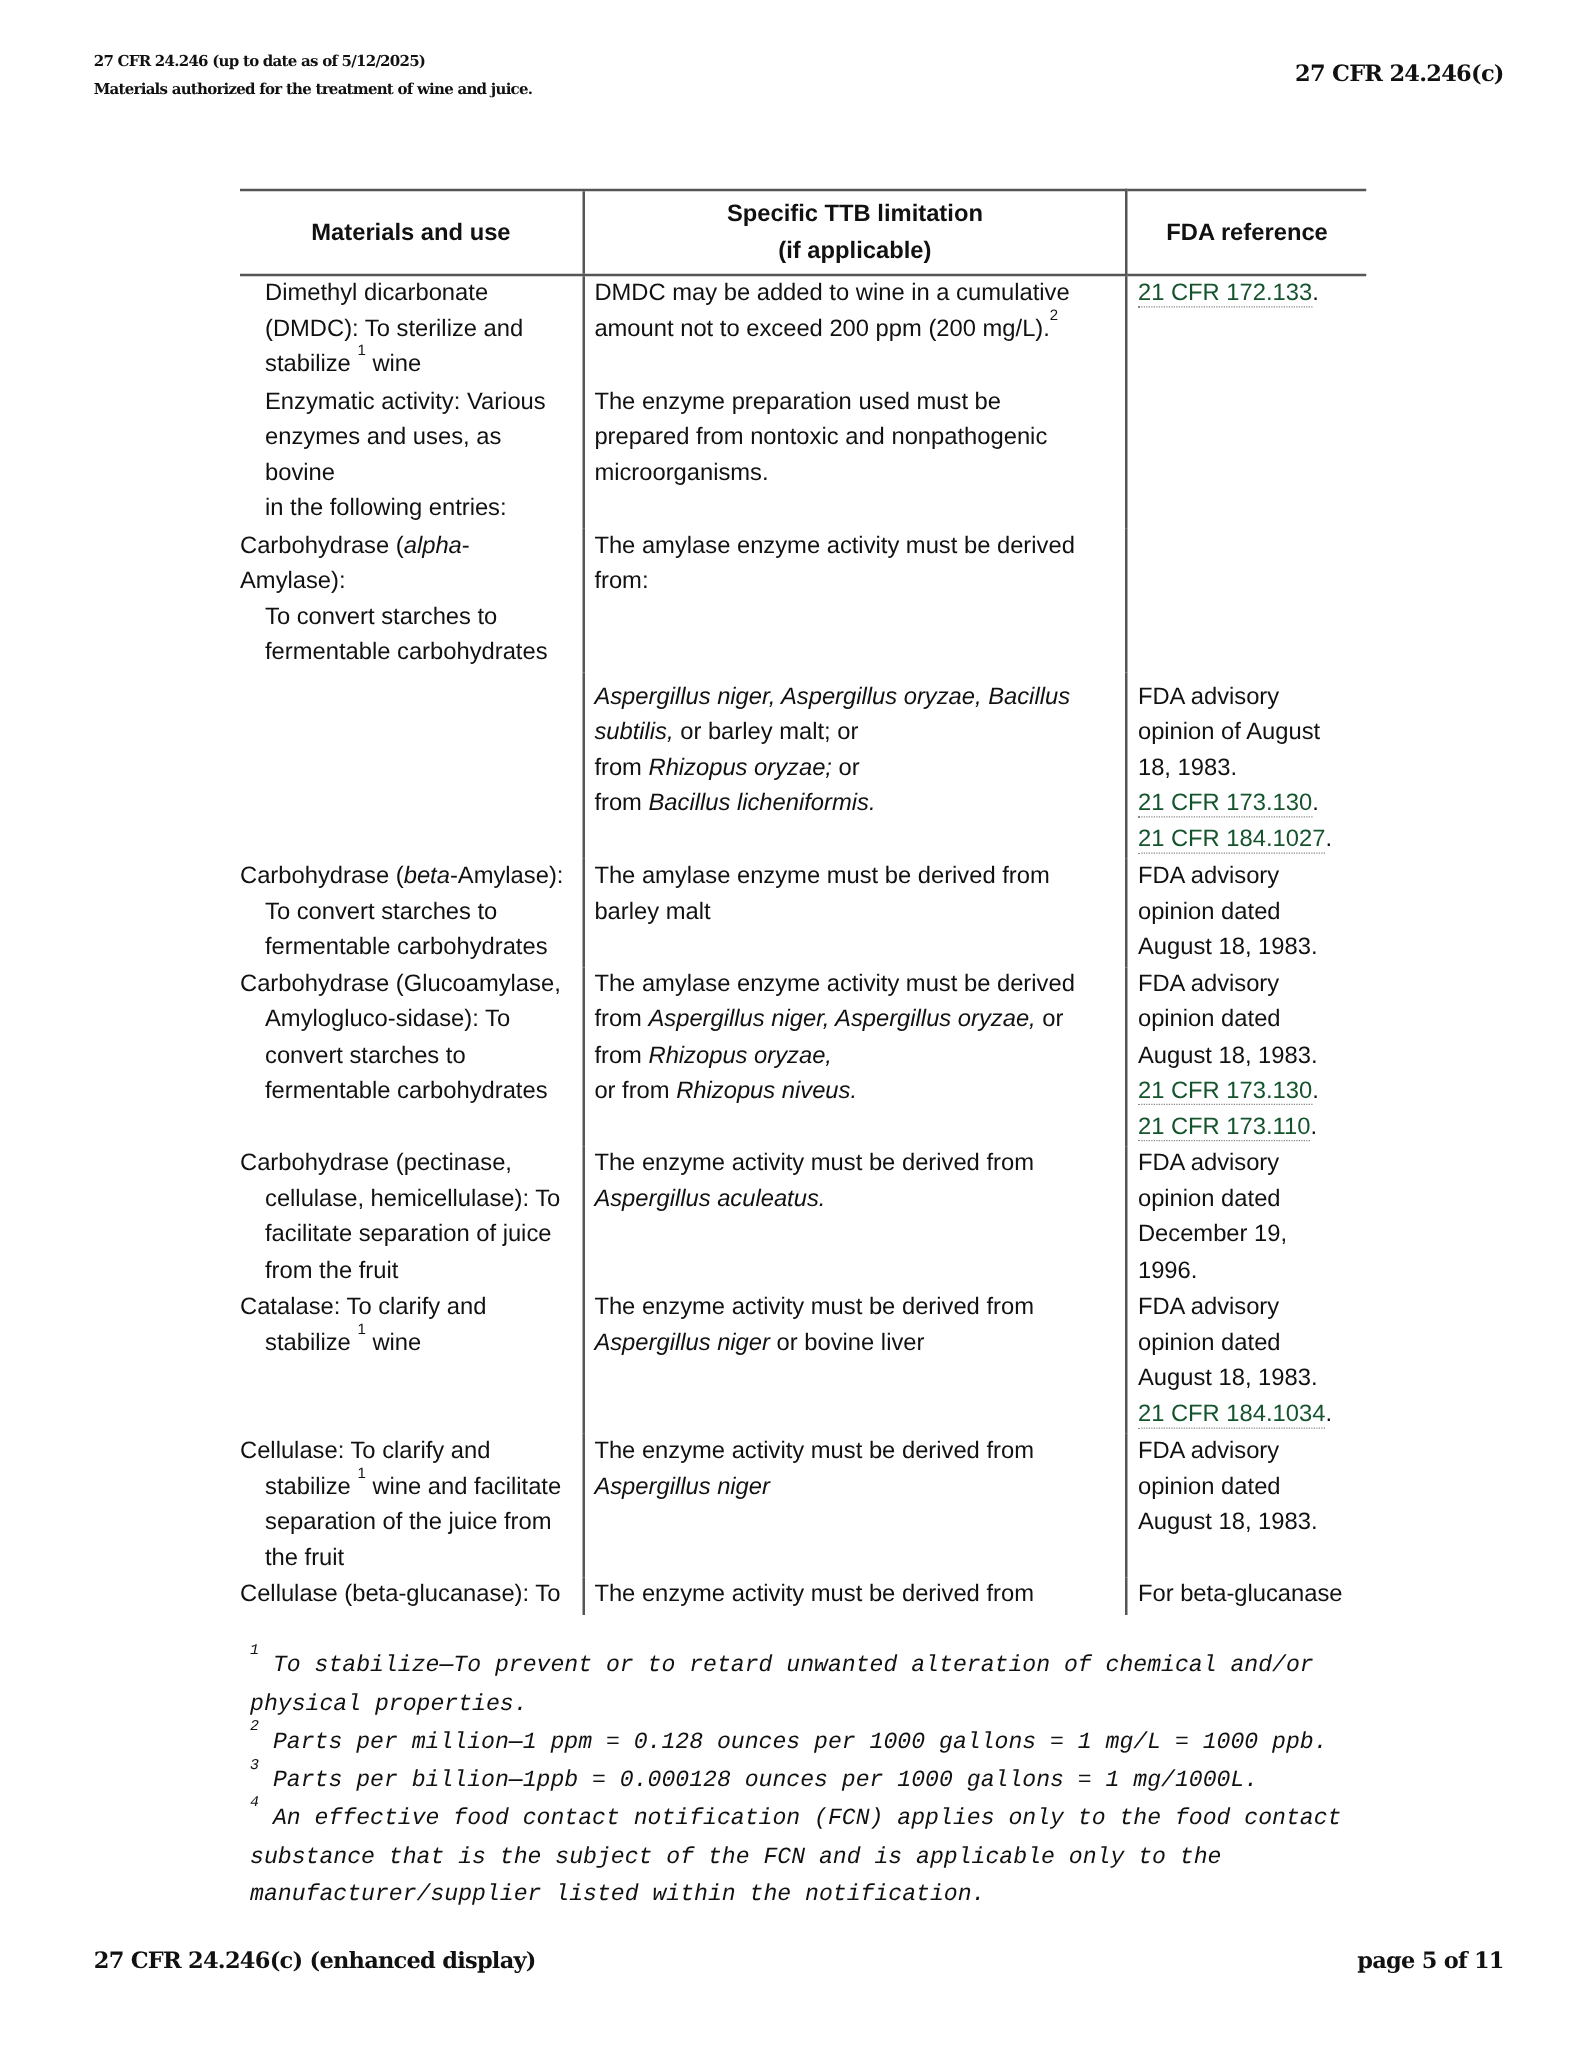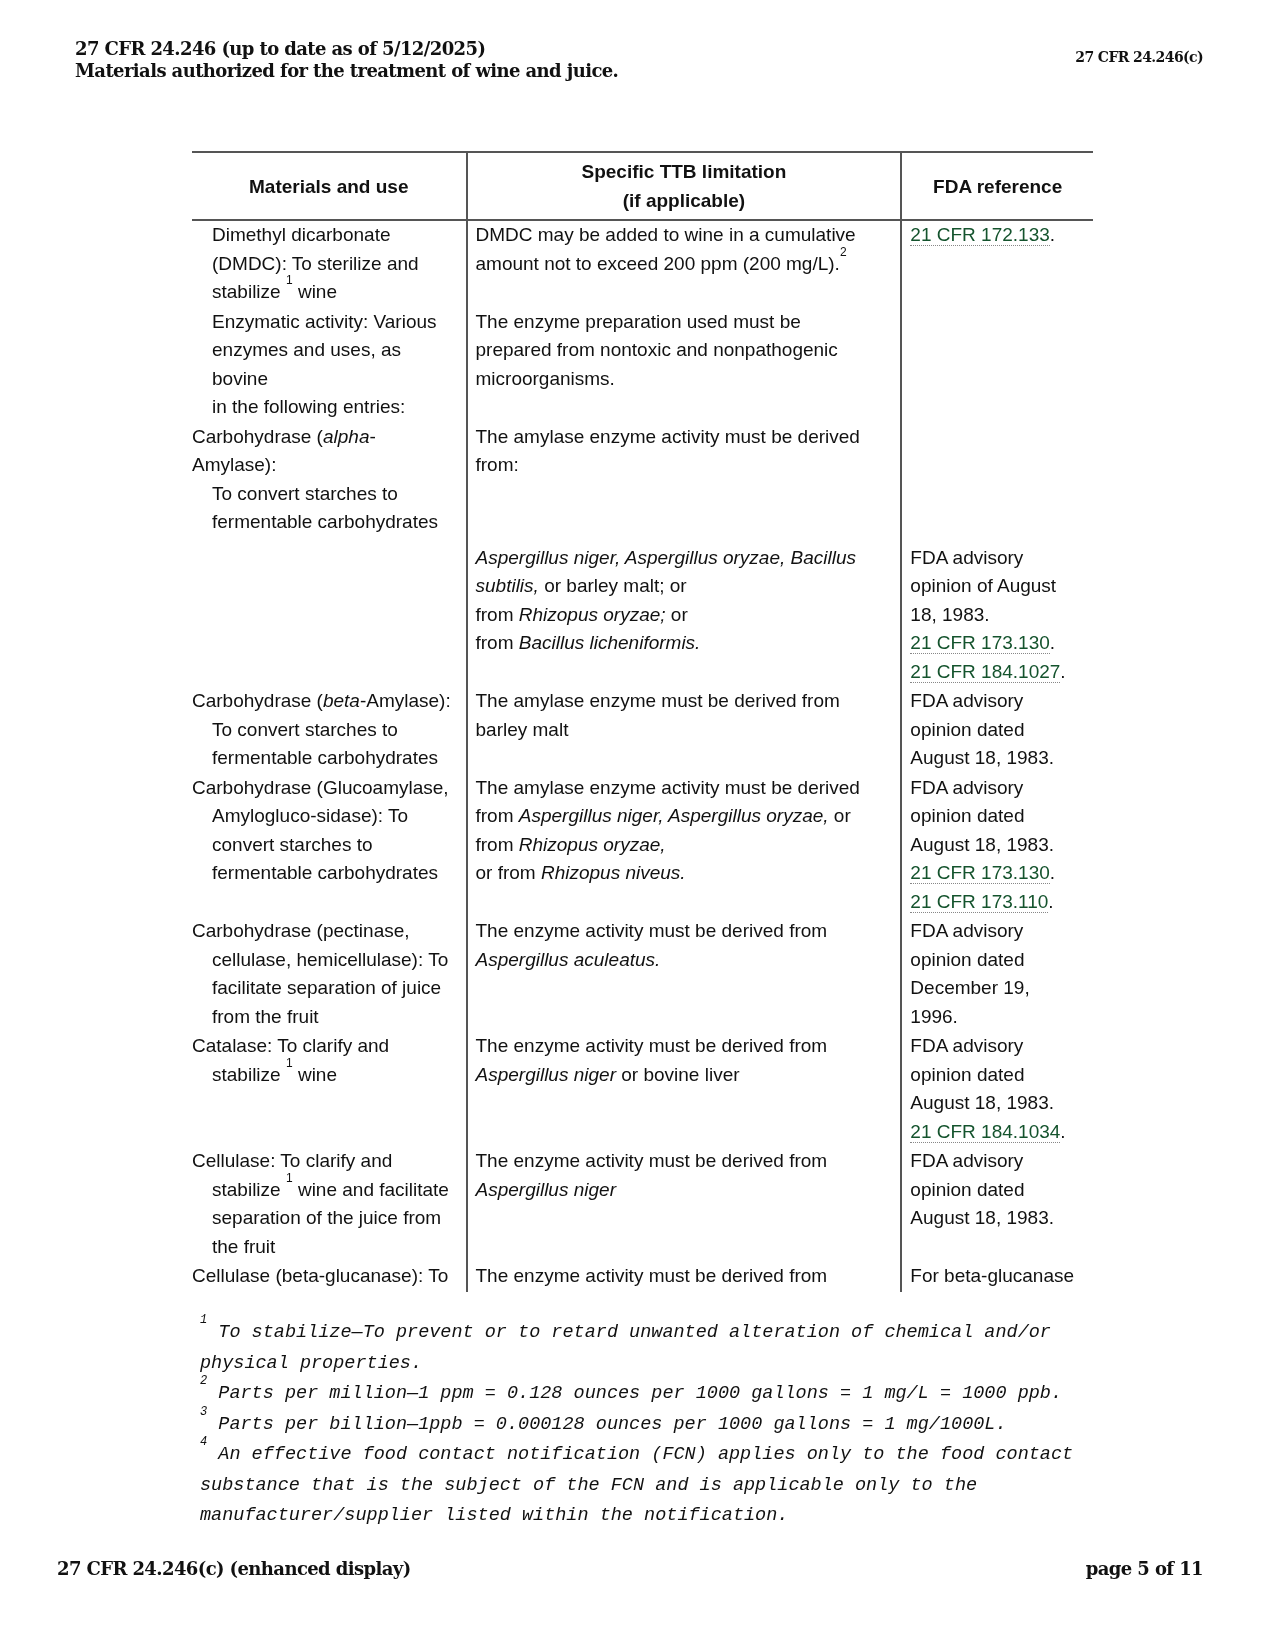--- a/index.html
+++ b/index.html
@@ -4,29 +4,29 @@
 <style>
   html, body { margin: 0; padding: 0; background: #ffffff; }
   body {
     width: 1275px; height: 1650px; position: relative; overflow: hidden;
     color: #111;
     font-family: "Liberation Sans", "DejaVu Sans", sans-serif;
   }
   .hdr-left {
     position: absolute; left: 75px; top: 38px;
     font-family: "DejaVu Serif", "Liberation Serif", serif;
-    font-weight: bold; font-size: 18px; line-height: 22px; letter-spacing: -0.6px;
+    font-weight: bold; font-size: 12px; line-height: 22px; letter-spacing: -0.6px;
   }
   .hdr-right {
     position: absolute; right: 72px; top: 49px;
     font-family: "DejaVu Serif", "Liberation Serif", serif;
-    font-weight: bold; font-size: 14px; letter-spacing: -0.6px;
+    font-weight: bold; font-size: 18px; letter-spacing: -0.6px;
   }
   .ftr-left {
-    position: absolute; left: 57px; top: 1558px;
+    position: absolute; left: 75px; top: 1558px;
     font-family: "DejaVu Serif", "Liberation Serif", serif;
     font-weight: bold; font-size: 18px; letter-spacing: -0.6px;
   }
   .ftr-right {
     position: absolute; right: 72px; top: 1558px;
     font-family: "DejaVu Serif", "Liberation Serif", serif;
     font-weight: bold; font-size: 18px; letter-spacing: -0.6px;
   }
 
   .tbl {

